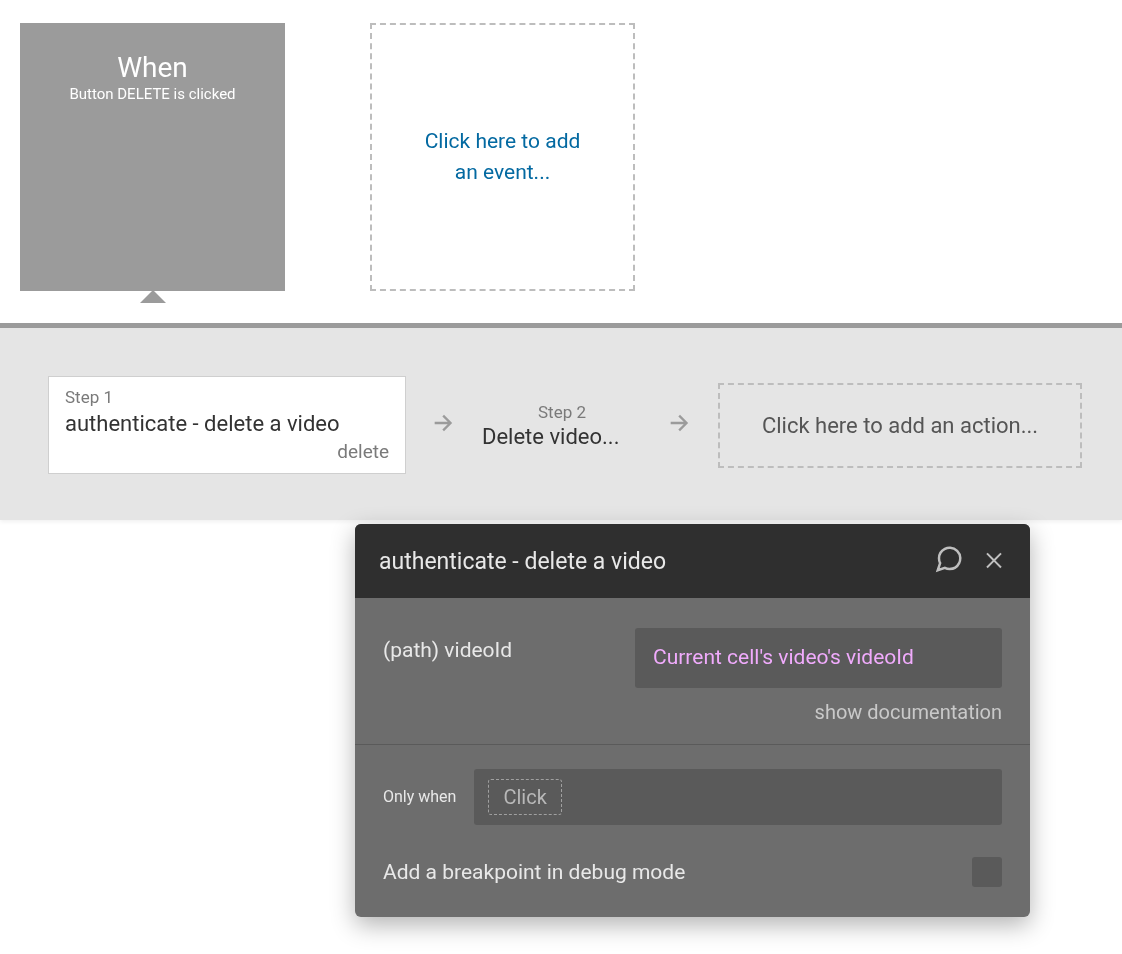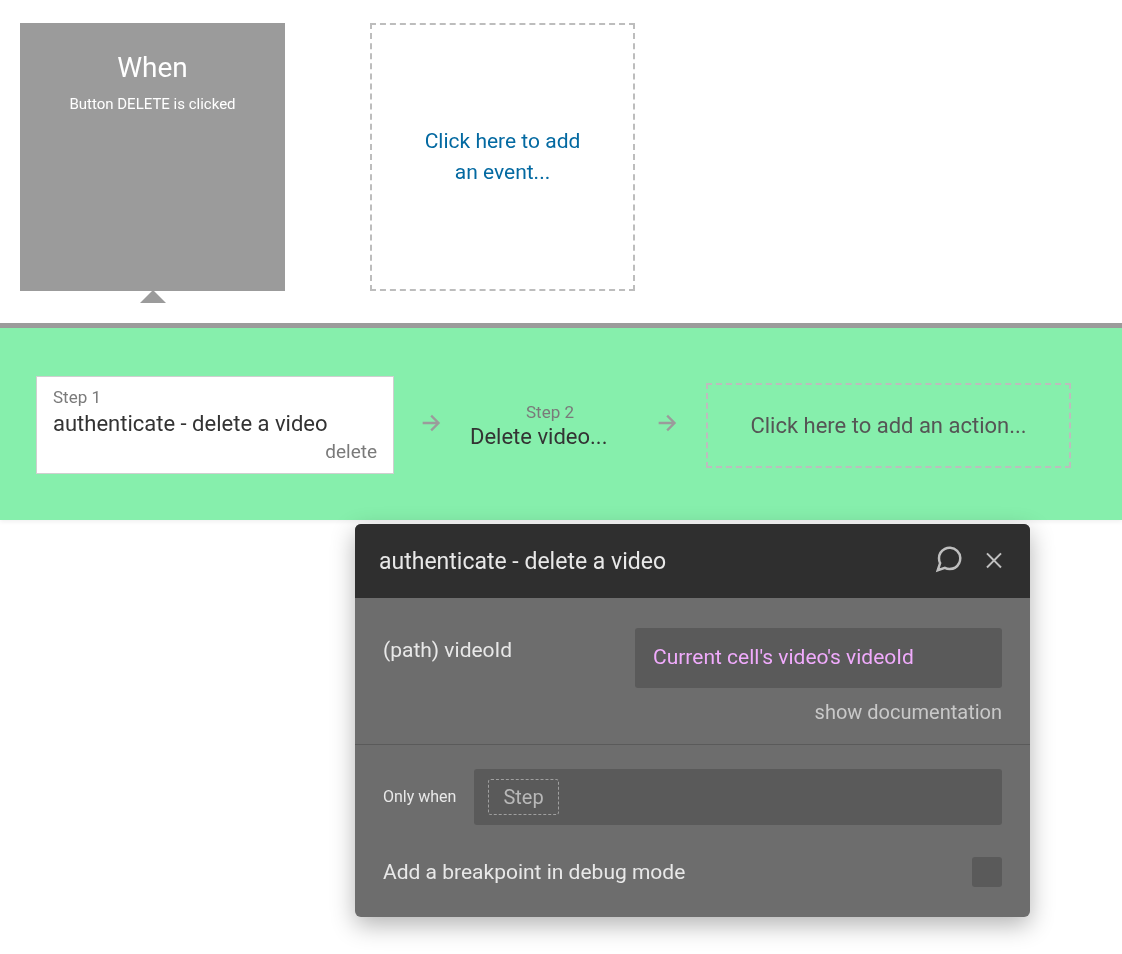--- a/index.html
+++ b/index.html
@@ -24,21 +24,20 @@
     height: 268px;
     background: #9b9b9b;
     color: #ffffff;
     text-align: center;
     padding: 28px 30px;
     position: relative;
   }
   .event-card-title {
     font-size: 28px;
     font-weight: 400;
-    margin-bottom: 10px;
   }
   .event-card-sub {
     font-size: 15px;
     font-weight: 400;
     line-height: 1.4;
   }
 
   .event-card-placeholder {
     width: 265px;
     height: 268px;
@@ -70,22 +69,22 @@
   .actions-wrap {
     margin-top: 32px;
     position: relative;
   }
   .actions-top-border {
     height: 5px;
     background: #9b9b9b;
     width: 100%;
   }
   .actions-bar {
-    background: #86efac;
-    padding: 48px 40px 46px 36px;
+    background: #e5e5e5;
+    padding: 48px 40px 46px 48px;
     display: flex;
     align-items: center;
     gap: 24px;
     box-shadow: 0 2px 4px rgba(0,0,0,0.06);
   }
 
   .step-card {
     border: 1px solid #cfcfcf;
     background: #ffffff;
     padding: 10px 16px 10px 16px;
@@ -330,21 +329,21 @@
     </div>
     <div class="doc-link">
       <span>show documentation</span>
     </div>
 
     <div class="prop-divider"></div>
 
     <div class="onlywhen-row">
       <div class="onlywhen-label">Only when</div>
       <div class="onlywhen-input">
-        <span class="click-chip">Step</span>
+        <span class="click-chip">Click</span>
       </div>
     </div>
 
     <div class="breakpoint-row">
       <div class="breakpoint-label">Add a breakpoint in debug mode</div>
       <div class="breakpoint-check"></div>
     </div>
   </div>
 </div>
 

